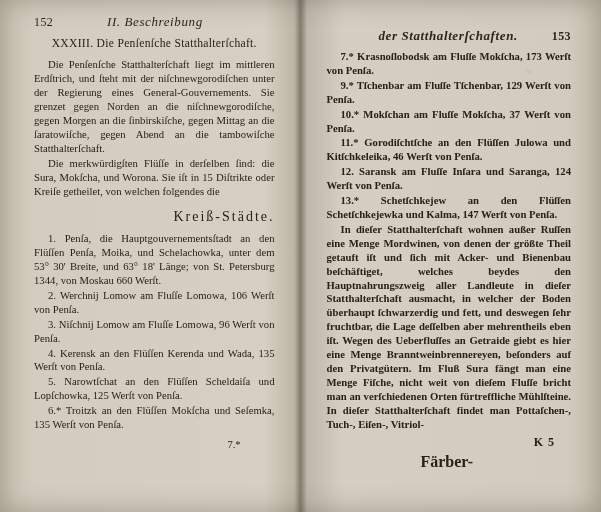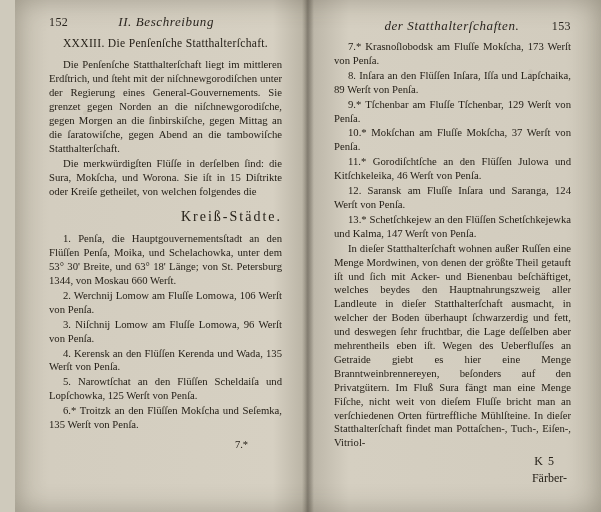--- a/index.html
+++ b/index.html
@@ -9,30 +9,29 @@
     font-family:"Liberation Serif", serif;
     overflow:hidden;
     position:relative;
   }
   
   .spread{
     position:absolute;inset:0;
     display:flex;
     background:
       linear-gradient(90deg,#c9c3b4 0%,#d3cdbf 6%,#d6d0c2 44%,#b9b3a4 49.5%,#a9a396 50%,#bdb7a9 51%,#d5cfc1 57%,#d2ccbe 94%,#c6c0b1 100%);
-    margin-left: 15px;
   }
   .page{
     position:relative;
     width:50%;
     height:100%;
     box-sizing:border-box;
   }
   .page.left{padding:14px 26px 10px 34px;}
-  .page.right{padding:18px 30px 10px 26px;}
+  .page.right{padding:28px 30px 10px 26px;font-weight:bold;}
 
   .hdr{
     display:flex;
     align-items:baseline;
     font-size:12.5px;
     letter-spacing:.4px;
     color:#2b2620;
     height:16px;
   }
   .hdr .pg{font-size:12px;}
@@ -77,22 +76,22 @@
     padding-right:34px;
   }
   .colend2{
     text-align:right;
     font-size:10.5px;
     margin-top:4px;
     padding-right:16px;
     letter-spacing:1px;
   }
   .catch{
-    text-align:right;
-    font-size:12px;
+    text-align:center;
+    font-size:16px;
     margin-top:1px;
     padding-right:4px;
   }
   .sig{
     font-size:12px;
     letter-spacing:1px;
   }
   .gutter{
     position:absolute;
     left:49%;top:0;width:2%;height:100%;
@@ -146,21 +145,20 @@
 
   <div class="page right">
     <div class="hdr right-hdr">
       <span class="sp"></span>
       <span class="ttl">der Statthalterſchaften.</span>
       <span class="pg">153</span>
     </div>
 
     <div class="body">
       <p class="item">7.* Krasnoſlobodsk am Fluſſe Mokſcha, 173 Werſt von Penſa.</p>
-      <p class="item">8. Inſara an den Flüſſen Inſara, Iſſa und Lapſchaika, 89 Werſt von Penſa.</p>
       <p class="item">9.* Tſchenbar am Fluſſe Tſchenbar, 129 Werſt von Penſa.</p>
       <p class="item">10.* Mokſchan am Fluſſe Mokſcha, 37 Werſt von Penſa.</p>
       <p class="item">11.* Gorodiſchtſche an den Flüſſen Julowa und Kitſchkeleika, 46 Werſt von Penſa.</p>
       <p class="item">12. Saransk am Fluſſe Inſara und Saranga, 124 Werſt von Penſa.</p>
       <p class="item">13.* Schetſchkejew an den Flüſſen Schetſchkejewka und Kalma, 147 Werſt von Penſa.</p>
 
       <p class="p">In dieſer Statthalterſchaft wohnen außer Ruſſen eine Menge Mordwinen, von denen der größte Theil getauft iſt und ſich mit Acker- und Bienenbau beſchäftiget, welches beydes den Hauptnahrungszweig aller Landleute in dieſer Statthalterſchaft ausmacht, in welcher der Boden überhaupt ſchwarzerdig und fett, und deswegen ſehr fruchtbar, die Lage deſſelben aber mehrentheils eben iſt. Wegen des Ueberfluſſes an Getraide giebt es hier eine Menge Branntweinbrennereyen, beſonders auf den Privatgütern. Im Fluß Sura fängt man eine Menge Fiſche, nicht weit von dieſem Fluſſe bricht man an verſchiedenen Orten fürtreffliche Mühlſteine. In dieſer Statthalterſchaft findet man Pottaſchen-, Tuch-, Eiſen-, Vitriol-</p>
 
       <div class="colend2 sig">K 5</div>
       <div class="catch">Färber-</div>

